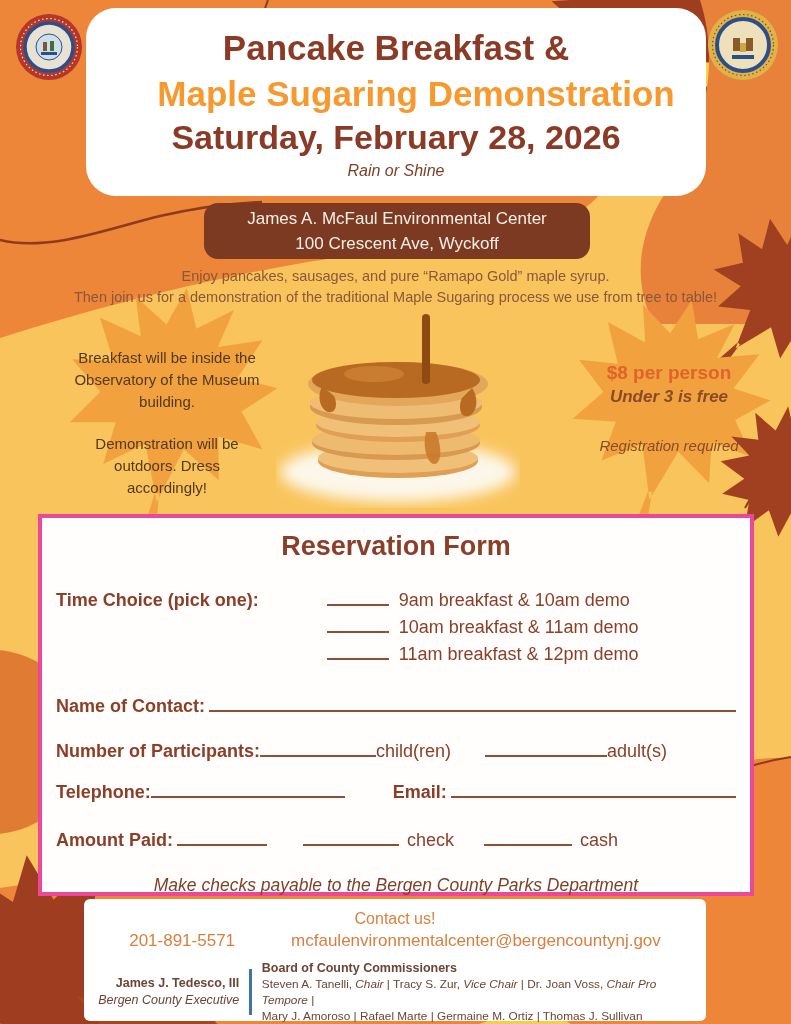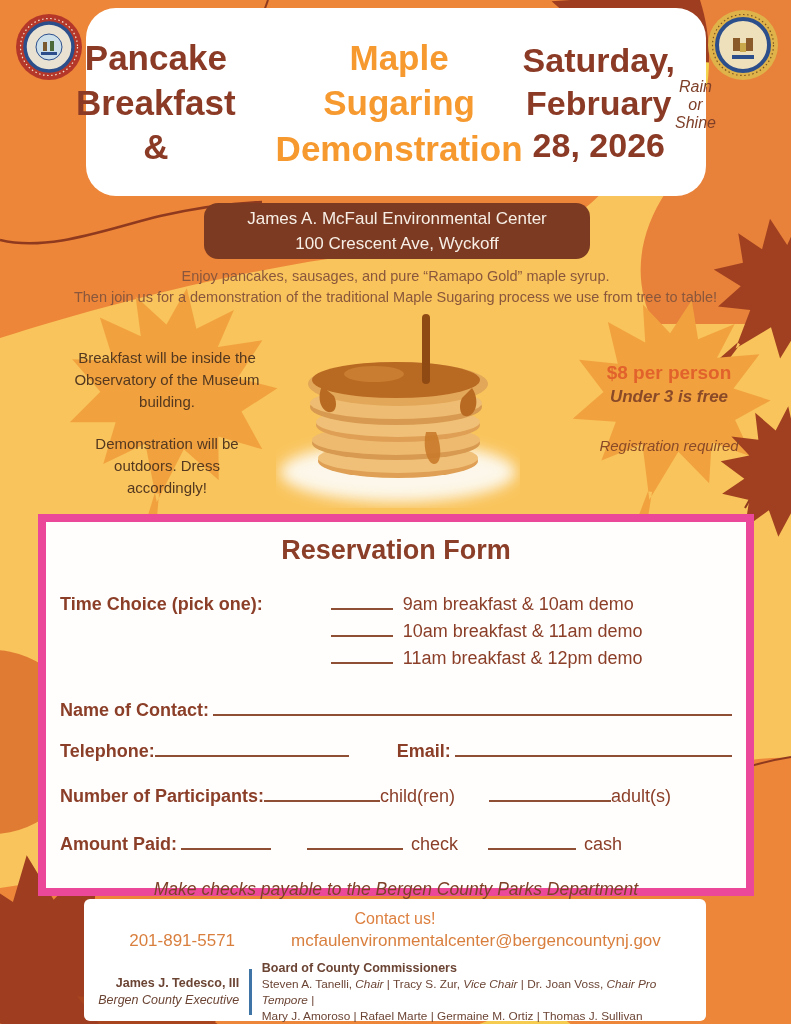--- a/index.html
+++ b/index.html
@@ -14,21 +14,21 @@
 
   
   .seal { position: absolute; z-index: 2; }
   .seal-left { left: 16px; top: 14px; }
   .seal-right { left: 708px; top: 10px; }
 
   
   .title-card {
     left: 86px; top: 8px; width: 620px; height: 188px;
     background: #FFFFFF; border-radius: 30px;
-    display: flex; flex-direction: row; align-items: center; justify-content: center;
+    display: flex; flex-direction: column; align-items: center; justify-content: center;
     text-align: center; padding-top: 2px;
   }
   .title-brown { font-size: 35px; font-weight: 700; color: #8B3A26; line-height: 1.28; }
   .title-orange { font-size: 35px; font-weight: 700; color: #F6992E; line-height: 1.3; margin-left: 40px; }
   .title-date { font-size: 34px; font-weight: 700; color: #8B3A26; line-height: 1.25; }
   .rain { font-size: 16px; font-style: italic; color: #7E3F28; margin-top: 3px; }
 
   
   .venue-box {
     left: 204px; top: 203px; width: 386px; height: 56px;
@@ -50,21 +50,21 @@
   .pancakes { left: 276px; top: 314px; }
 
   .price-right { left: 562px; top: 362px; width: 214px; text-align: center; }
   .price-main { font-size: 19px; font-weight: 700; color: #E2622C; }
   .price-under { font-size: 17px; font-weight: 700; font-style: italic; color: #8A4A28; margin-top: 3px; }
   .price-reg { font-size: 15px; font-style: italic; color: #8A4A28; margin-top: 30px; }
 
   
   .form-card {
     left: 38px; top: 514px; width: 716px; height: 382px;
-    background: #FFFEFC; border: 8px solid #ec4899;
+    background: #FFFEFC; border: 4px solid #ec4899;
     color: #8B3E28; padding: 0 14px;
   }
   .form-title { text-align: center; font-size: 27px; font-weight: 700; margin-top: 13px; }
   .blank { display: inline-block; border-bottom: 2px solid #8F4F35; height: 0.95em; }
   .row { display: flex; align-items: baseline; font-size: 18px; }
   .lbl { font-weight: 700; white-space: nowrap; }
   .time-row { margin-top: 25px; }
   .time-options { margin-left: 68px; line-height: 1.5; }
   .time-opt .blank { width: 62px; margin-right: 10px; }
   .name-row { margin-top: 27px; }
@@ -226,33 +226,33 @@
           <span class="blank"></span><span>11am breakfast &amp; 12pm demo</span>
         </div>
       </div>
     </div>
 
     <div class="row name-row">
       <span class="lbl">Name of Contact:</span>
       <span class="blank"></span>
     </div>
 
-    <div class="row tel-row">
-      <span class="lbl">Telephone:</span>
-      <span class="blank b1"></span>
-      <span class="lbl email-lbl">Email:</span>
-      <span class="blank b2"></span>
-    </div>
-
     <div class="row part-row">
       <span class="lbl">Number of Participants:</span>
       <span class="blank b1"></span>
       <span>child(ren)</span>
       <span class="blank b2"></span>
       <span>adult(s)</span>
+    </div>
+
+    <div class="row tel-row">
+      <span class="lbl">Telephone:</span>
+      <span class="blank b1"></span>
+      <span class="lbl email-lbl">Email:</span>
+      <span class="blank b2"></span>
     </div>
 
     <div class="row amount-row">
       <span class="lbl">Amount Paid:</span>
       <span class="blank b1"></span>
       <span class="blank b2"></span>
       <span>check</span>
       <span class="blank b3"></span>
       <span>cash</span>
     </div>

